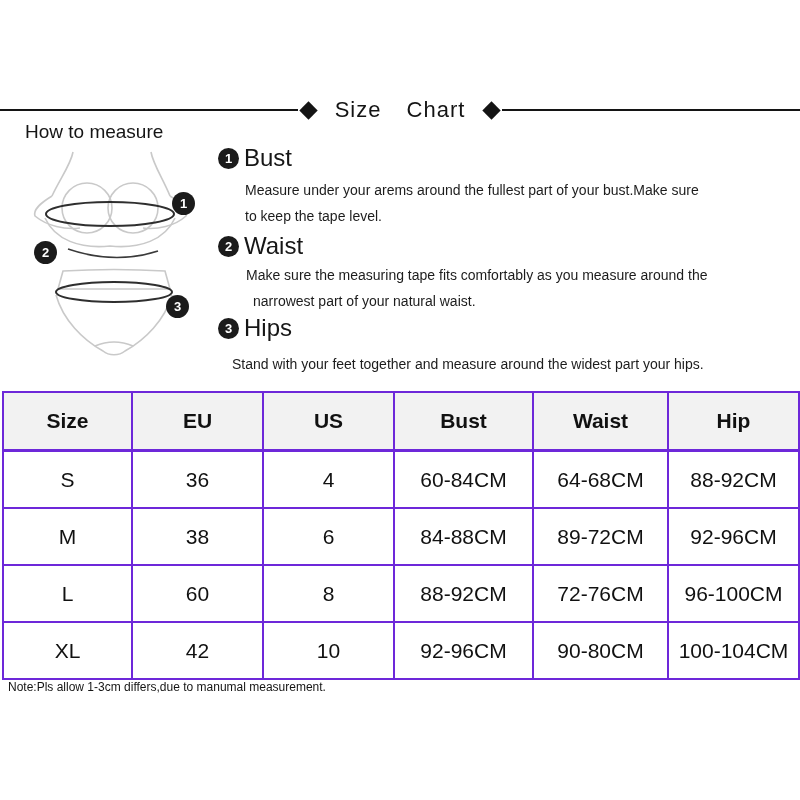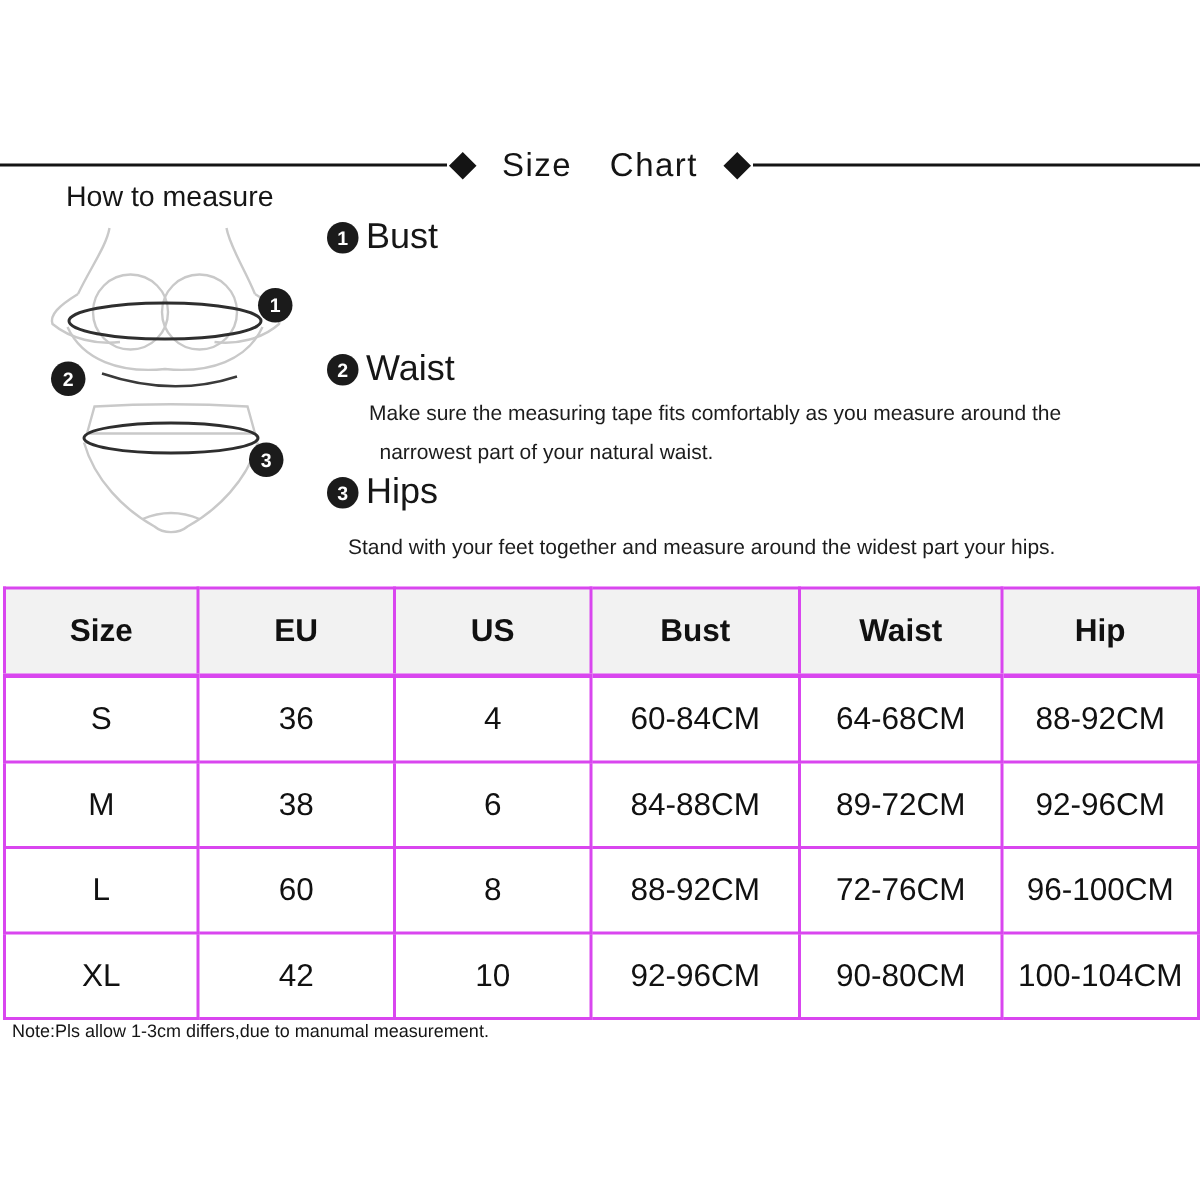--- a/index.html
+++ b/index.html
@@ -17,21 +17,21 @@
   .title-diamond{
     width:13px;height:13px;background:#141414;transform:rotate(45deg);
     margin:0 4px;flex:0 0 auto;
   }
   .page-title{
     font-size:22px;letter-spacing:1px;word-spacing:18px;color:#141414;
     padding:0 16px;white-space:nowrap;
   }
   
   .htm-heading{
-    position:absolute;left:44px;top:121px;font-size:19px;color:#151515;
+    position:absolute;left:25px;top:121px;font-size:19px;color:#151515;
   }
   .illustration{position:absolute;left:25px;top:148px;width:190px;height:215px;}
   .illu-badge{
     position:absolute;width:23px;height:23px;border-radius:50%;
     background:#1b1b1b;color:#fff;font-size:13px;font-weight:bold;
     display:flex;align-items:center;justify-content:center;
   }
   .illu-badge.b1{left:172px;top:192px;}
   .illu-badge.b2{left:34px;top:241px;}
   .illu-badge.b3{left:166px;top:295px;}
@@ -54,21 +54,21 @@
     font-size:14px;font-weight:500;line-height:26px;color:#1c1c1c;
     white-space:nowrap;
   }
   .instr.s2 .instr-line:nth-child(2){padding-left:7px;}
   
   table.size-table{
     position:absolute;left:2px;top:391px;width:796px;height:277px;
     border-collapse:collapse;table-layout:fixed;
   }
   table.size-table th,table.size-table td{
-    border:2px solid #d946ef;text-align:center;vertical-align:middle;
+    border:2px solid #6d28d9;text-align:center;vertical-align:middle;
     font-size:21px;padding:0;
   }
   table.size-table th{
     background:#f2f2f2;font-weight:bold;height:56px;border-bottom-width:3px;
   }
   table.size-table td{height:55px;font-weight:normal;background:#ffffff;}
   
   .note-text{
     position:absolute;left:8px;top:680px;font-size:12px;font-weight:500;
     color:#151515;white-space:nowrap;
@@ -109,20 +109,24 @@
 
 <div class="illu-badge b1">1</div>
 <div class="illu-badge b2">2</div>
 <div class="illu-badge b3">3</div>
 
 <div class="instr s1">
   <div class="instr-head">
     <div class="instr-badge">1</div>
     <div class="instr-title">Bust</div>
   </div>
+  <div class="instr-lines">
+    <div class="instr-line">Measure under your arems around the fullest part of your bust.Make sure</div>
+    <div class="instr-line">to keep the tape level.</div>
+  </div>
 </div>
 
 <div class="instr s2">
   <div class="instr-head">
     <div class="instr-badge">2</div>
     <div class="instr-title">Waist</div>
   </div>
   <div class="instr-lines">
     <div class="instr-line">Make sure the measuring tape fits comfortably as you measure around the</div>
     <div class="instr-line">narrowest part of your natural waist.</div>

